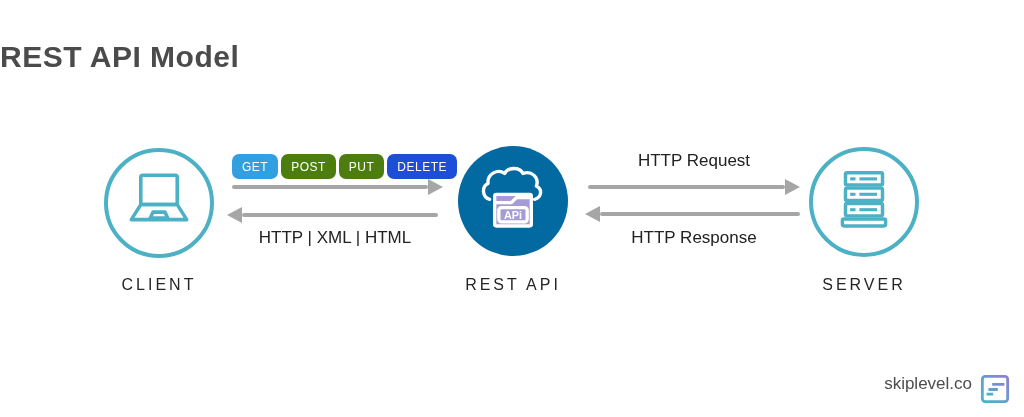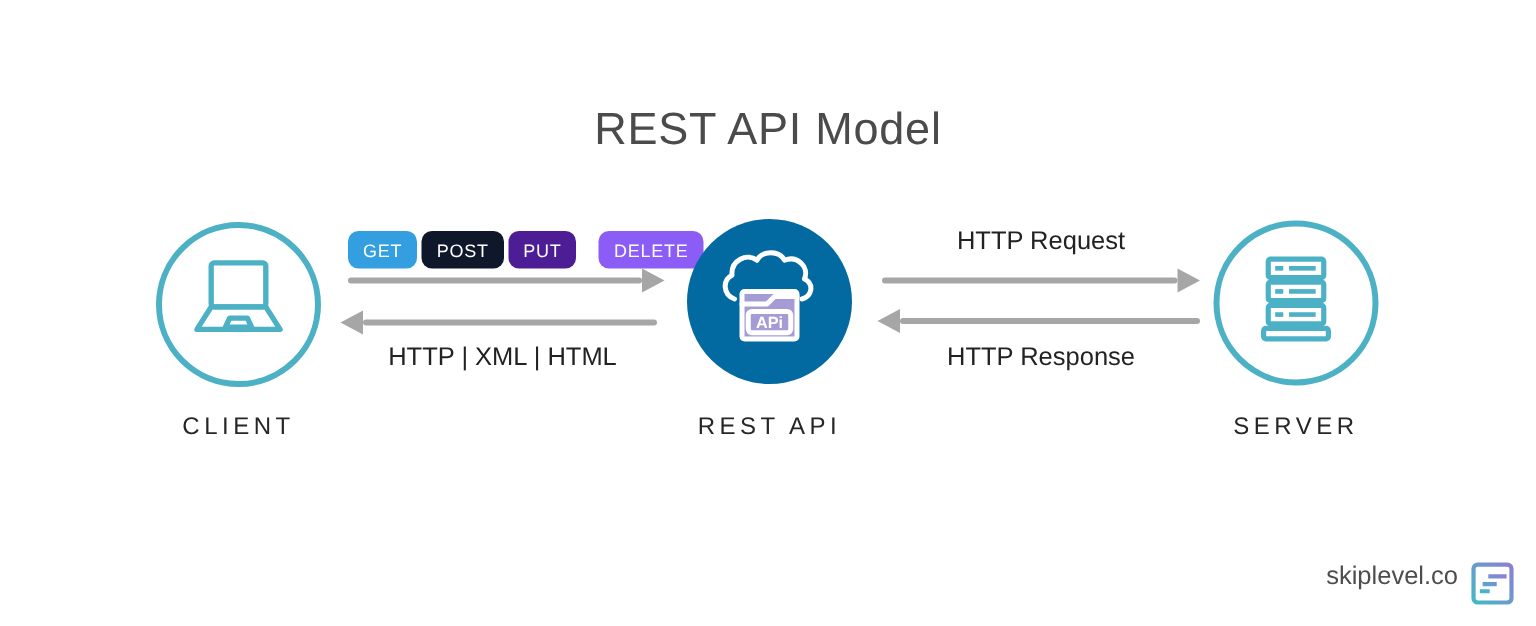--- a/index.html
+++ b/index.html
@@ -1,20 +1,20 @@
 <!DOCTYPE html>
 <html><head>
 <meta charset="utf-8">
 <style>
   * { margin:0; padding:0; box-sizing:border-box; }
   body { font-family:"Liberation Sans", sans-serif; background:#ffffff; }
   .canvas { position:relative; width:1024px; height:417px; background:#ffffff; overflow:hidden; }
 
-  .title { position:absolute; top:40px; left:0; width:100%; text-align:center;
-           font-size:30px; font-weight:400; color:#4b4b4b; letter-spacing:0.5px;margin-top:30px; }
+  .title { position:absolute; top:40px; left:0; width:100%; 
+           font-size:30px; font-weight:700; color:#4b4b4b; letter-spacing:0.5px; }
 
   .circle { position:absolute; width:110px; height:110px; border-radius:50%;
             display:flex; align-items:center; justify-content:center; }
   .circle.teal { border:4px solid #4db1c6; background:#ffffff; color:#4db1c6; }
   .circle.purple { background:#0369a1; color:#ffffff; }
 
   .node-label { position:absolute; top:276px; width:170px; text-align:center;
                 font-size:16px; font-weight:400; letter-spacing:3px; color:#262626; }
 
   .badges { position:absolute; left:232px; top:154px; display:flex; gap:3px; }
@@ -51,23 +51,23 @@
         <rect x="25" y="13" width="46" height="37" rx="2.5"></rect>
         <path d="M13 69 L25 50 H71 L83 69 Z" stroke-linejoin="round"></path>
         <path d="M37 67 l3.5 -7.5 h15 l3.5 7.5 Z" stroke-linejoin="round"></path>
       </svg>
     </span>
   </div>
   <div class="node-label" style="left:74px;">CLIENT</div>
 
   <div class="badges">
     <span class="badge" style="background-color: rgb(51, 159, 224);">GET</span>
-    <span class="badge" style="background-color: #0f172a;">POST</span>
-    <span class="badge" style="background-color: #4c1d95;">PUT</span>
-    <span class="badge" style="background-color: #8b5cf6; margin-left: 12px;">DELETE</span>
+    <span class="badge" style="background-color: #4d7c0f;">POST</span>
+    <span class="badge" style="background-color: #4d7c0f;">PUT</span>
+    <span class="badge" style="background-color: #1d4ed8;">DELETE</span>
   </div>
 
   <div class="arrow" style="left:232px; top:179px; width:211px;">
     <div class="arrow-line"></div>
     <div class="head-right"></div>
   </div>
   <div class="arrow" style="left:227px; top:207px; width:211px;">
     <div class="head-left"></div>
     <div class="arrow-line"></div>
   </div>

